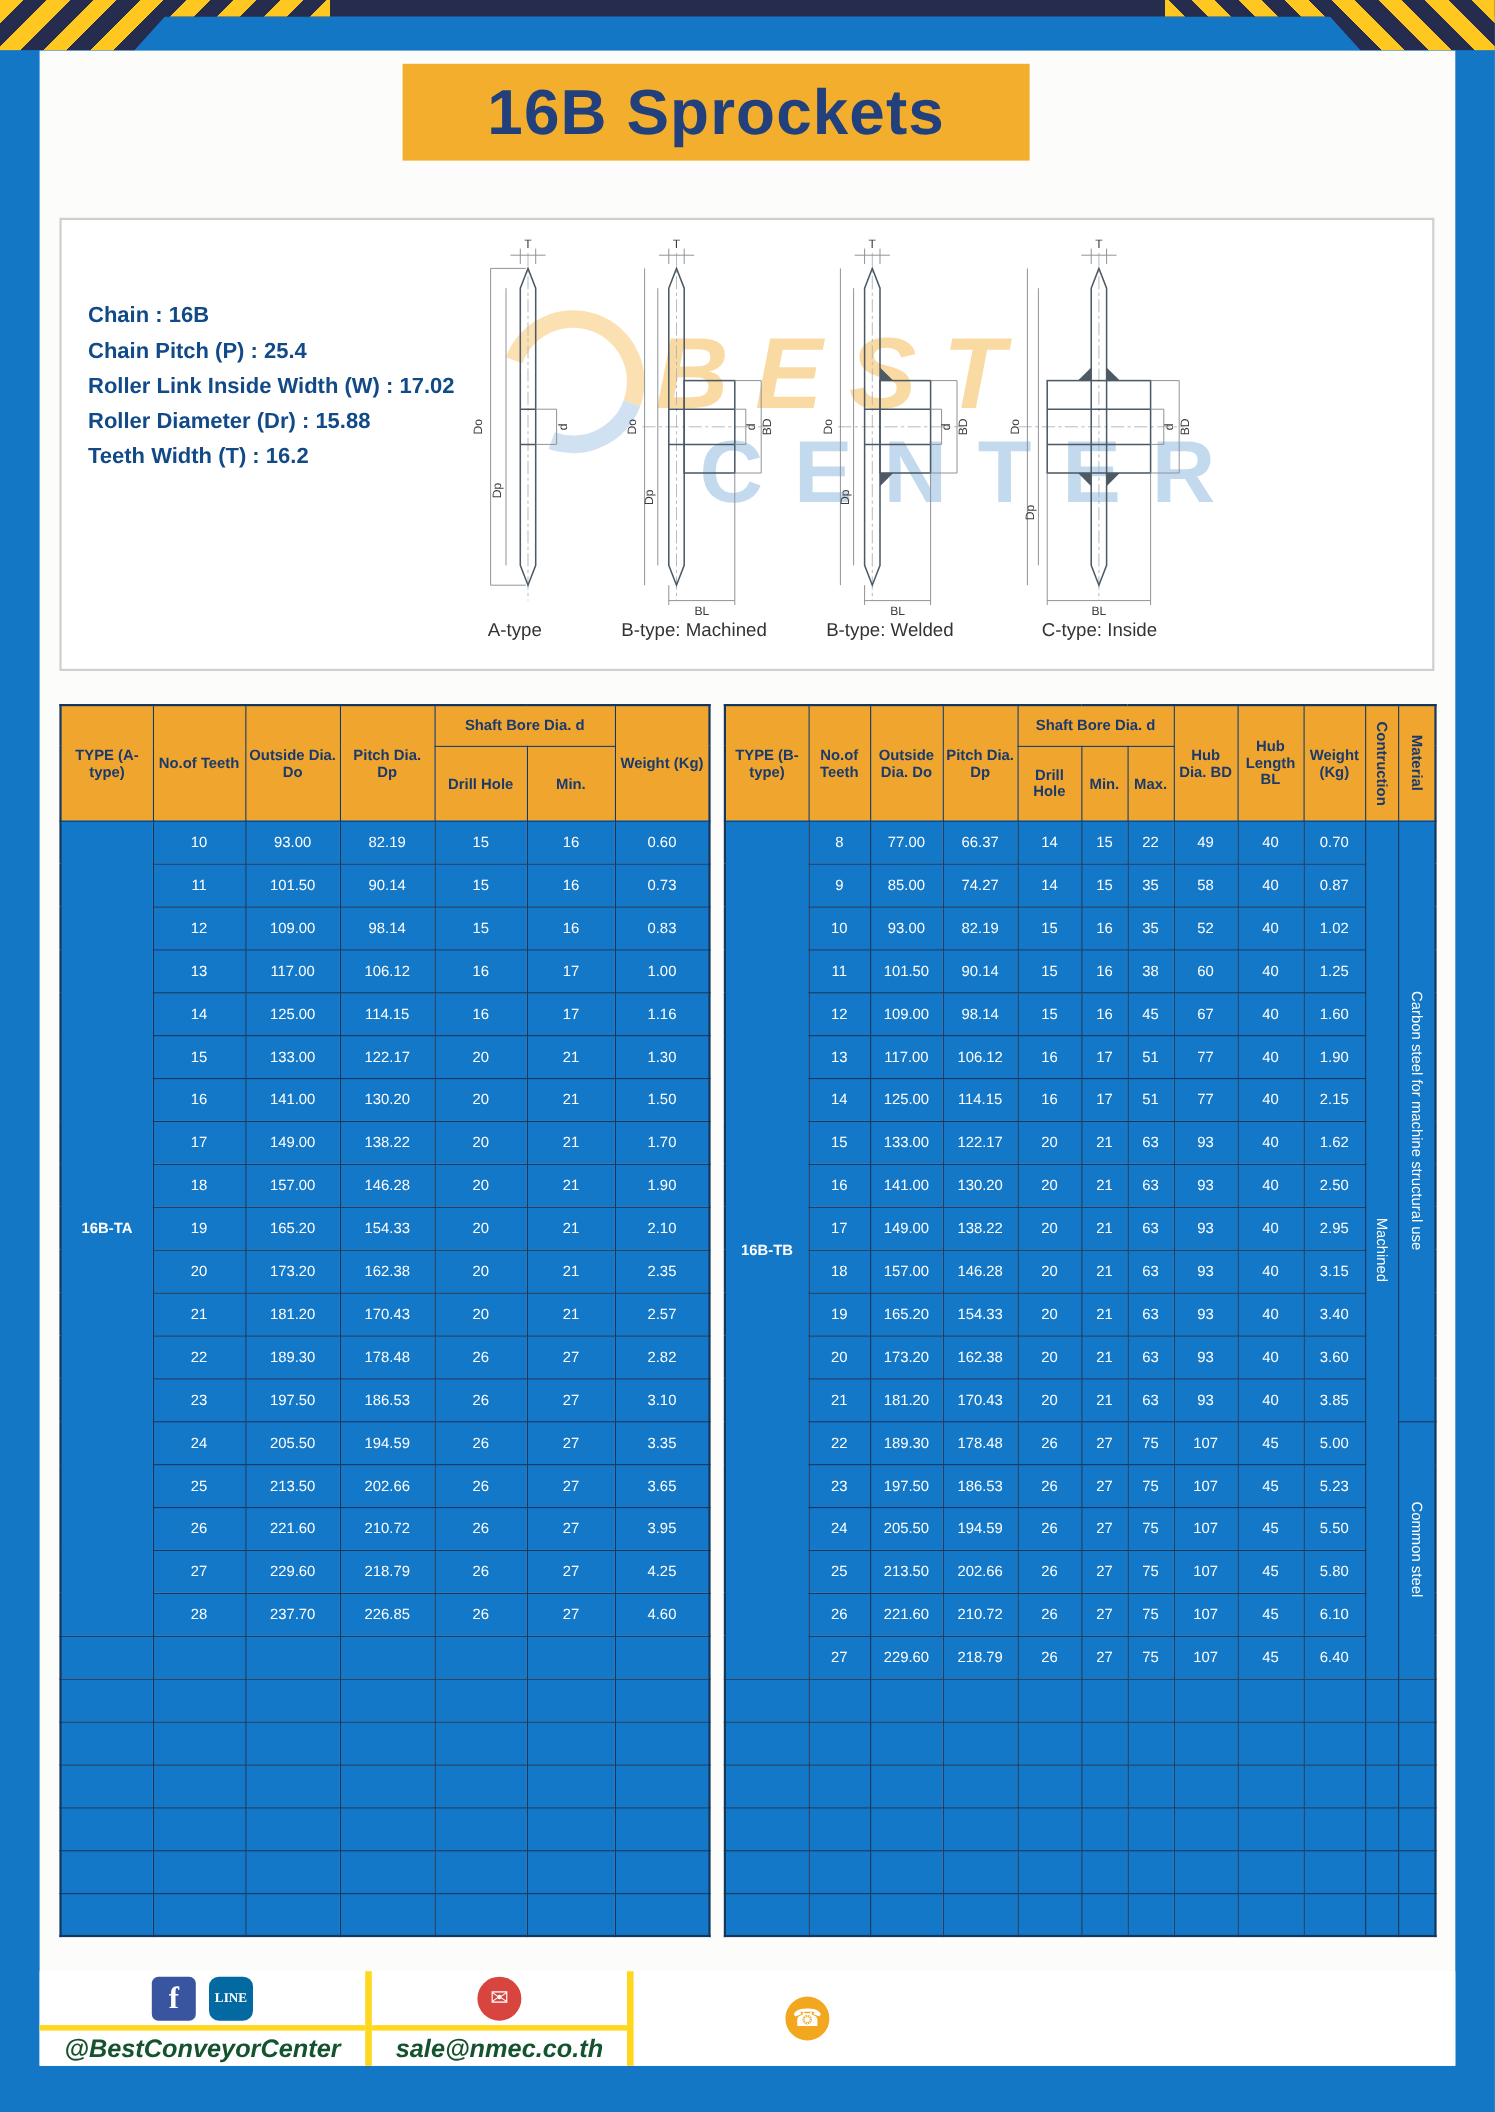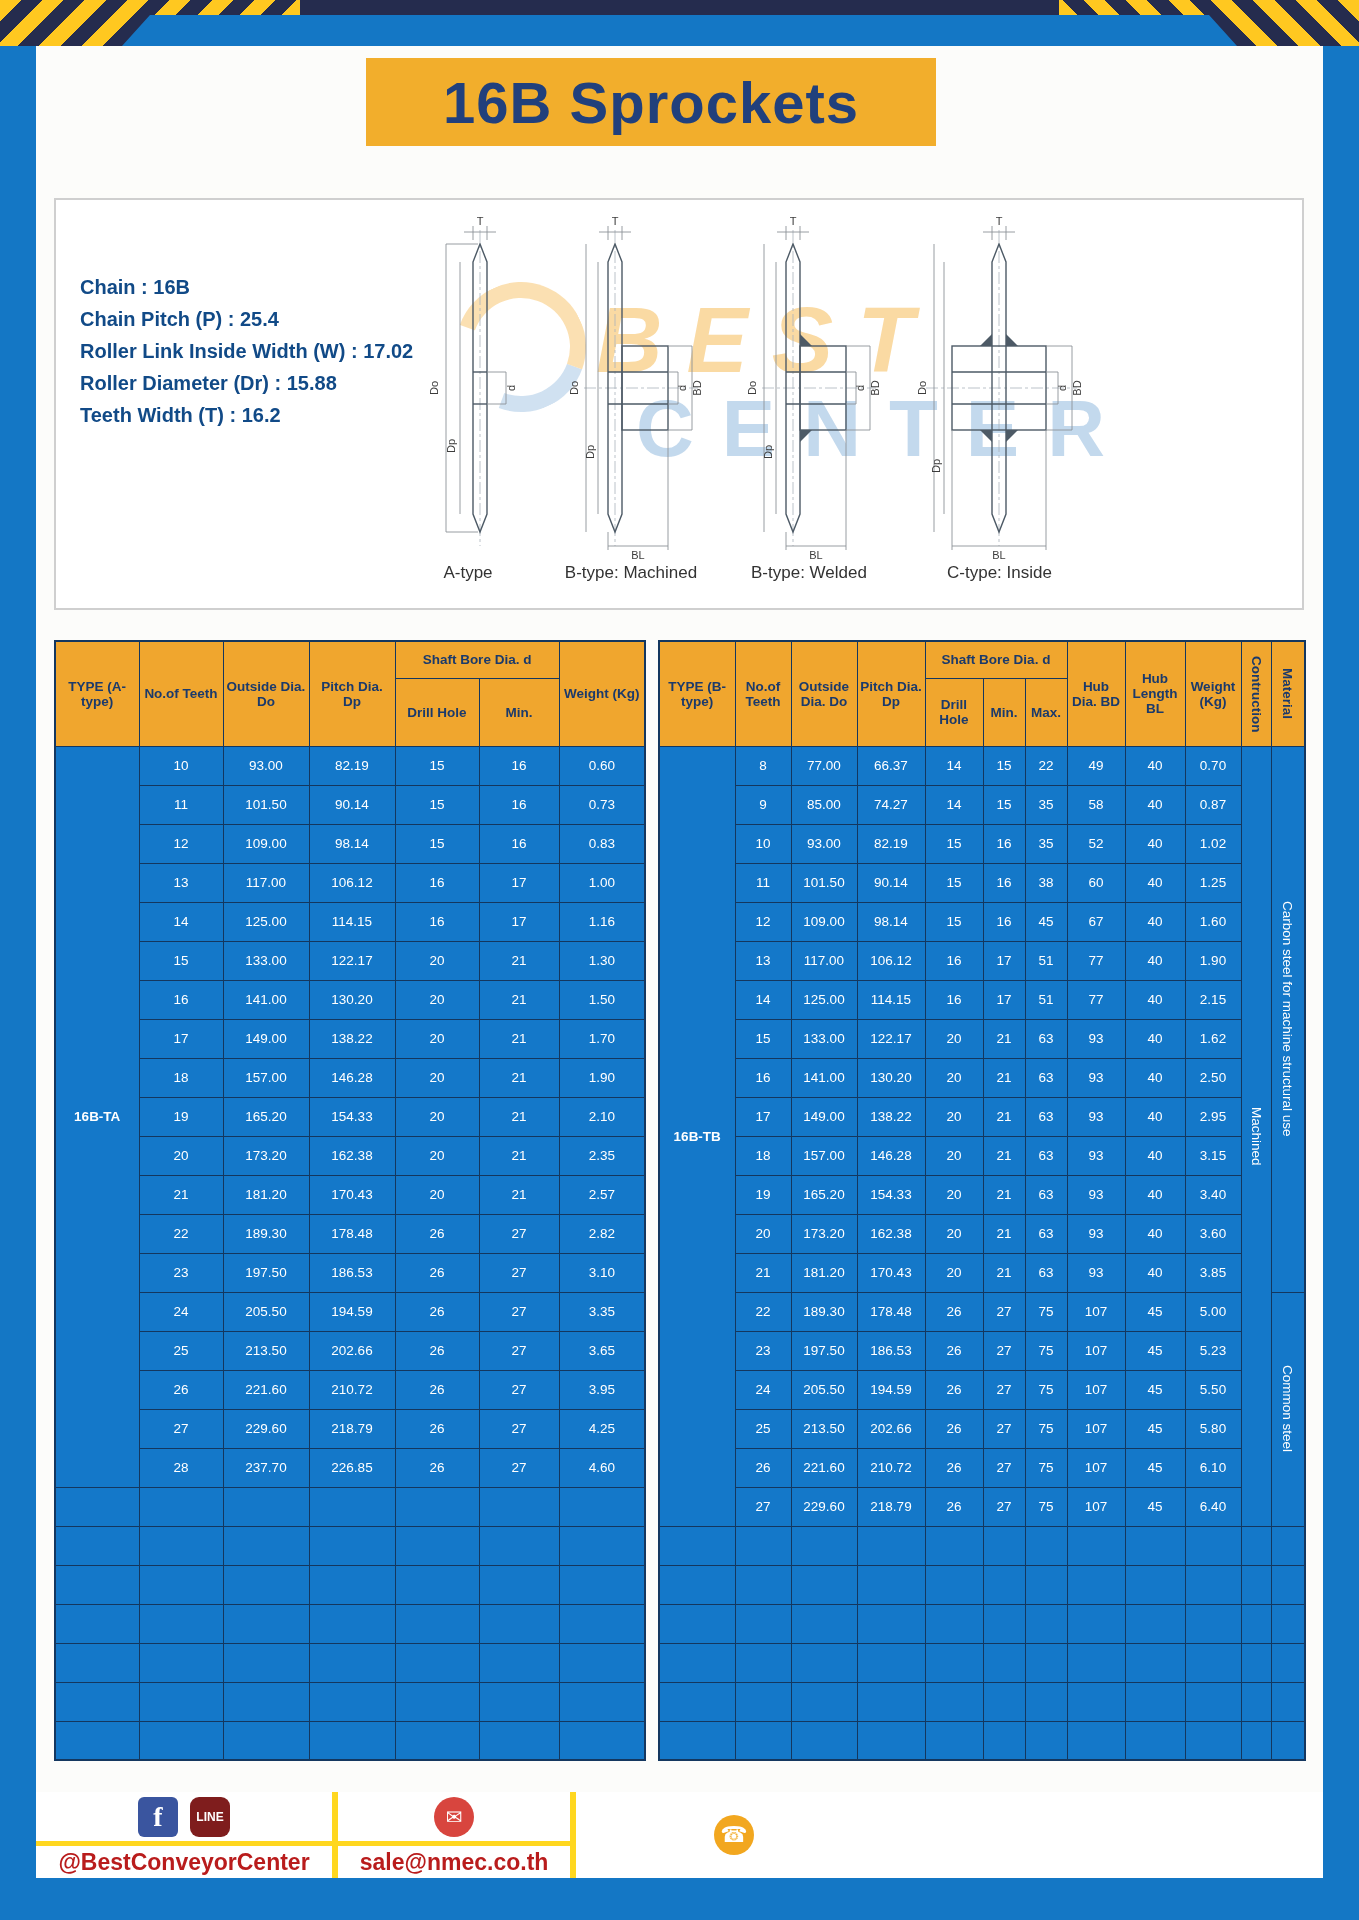--- a/index.html
+++ b/index.html
@@ -50,24 +50,24 @@
   .type-cell { font-size:14px; font-weight:bold; }
   .vert-cell { writing-mode:vertical-rl; text-align:center; font-size:13px; padding:4px 1px; }
   th.vert { writing-mode:vertical-rl; }
 
   .footer { position:absolute; left:0; bottom:0; width:100%; height:86px; background:#ffffff; display:flex; z-index:2; }
   .f-sec { display:flex; flex-direction:column; }
   .f-sec + .f-sec { border-left:6px solid #ffd71f; }
   .s1 { width:23%; } .s2 { width:18.5%; } .s3 { width:33.5%; } .s4 { width:25%; }
   .f-icons { flex:1; display:flex; align-items:center; justify-content:center; gap:12px; }
   .f-label { height:37px; border-top:5px solid #ffd71f; display:flex; align-items:center; justify-content:center;
-    font-size:23px; font-weight:bold; color:#b91c1c; }
+    font-size:23px; font-weight:bold; color:#14532d;font-style:italic; }
   .icon { width:40px; height:40px; display:flex; align-items:center; justify-content:center; }
   .icon.fb { background:#3a559f; color:#fff; font-size:28px; font-weight:bold; border-radius:6px; font-family:"Liberation Serif", serif; }
-  .icon.line { background:#7f1d1d; color:#fff; font-size:12px; font-weight:bold; border-radius:9px; }
+  .icon.line { background:#0369a1; color:#fff; font-size:12px; font-weight:bold; border-radius:9px;font-family:Liberation Serif, serif; }
   .icon.mail { background:#d8453e; border-radius:50%; color:#fff; font-size:20px; }
   .icon.phone { background:#f2a71f; border-radius:50%; color:#fff; font-size:22px; }
 </style>
 </head>
 <body>
 
 <div class="top-navy"></div>
 <div class="hazard left"></div>
 <div class="hazard right"></div>
 

